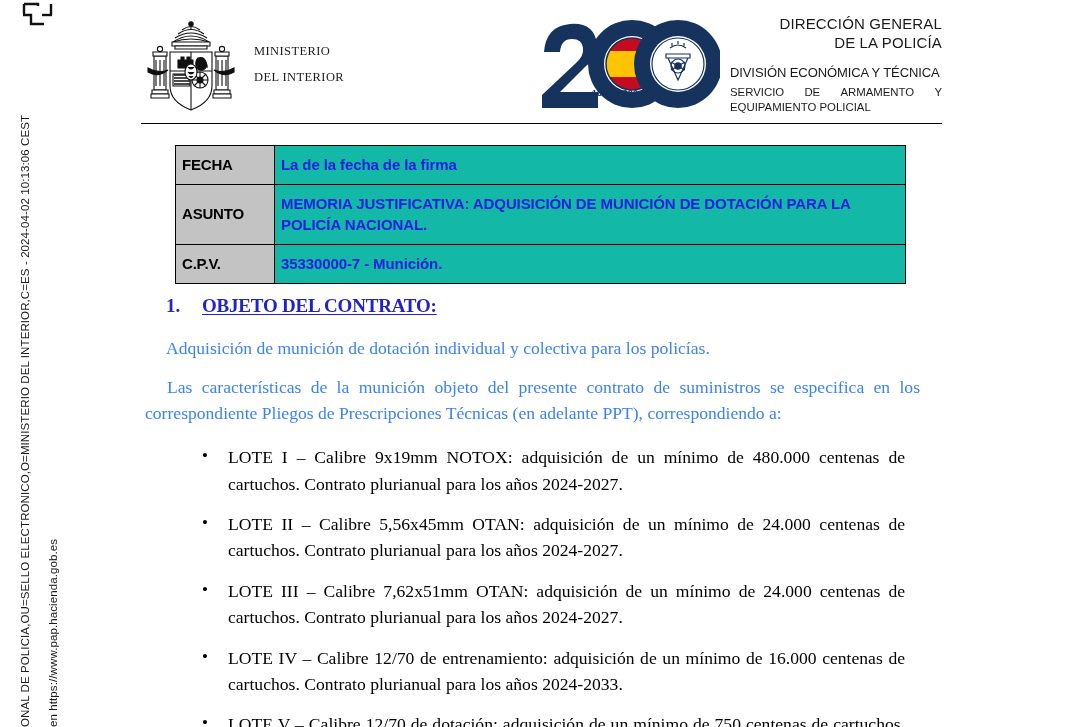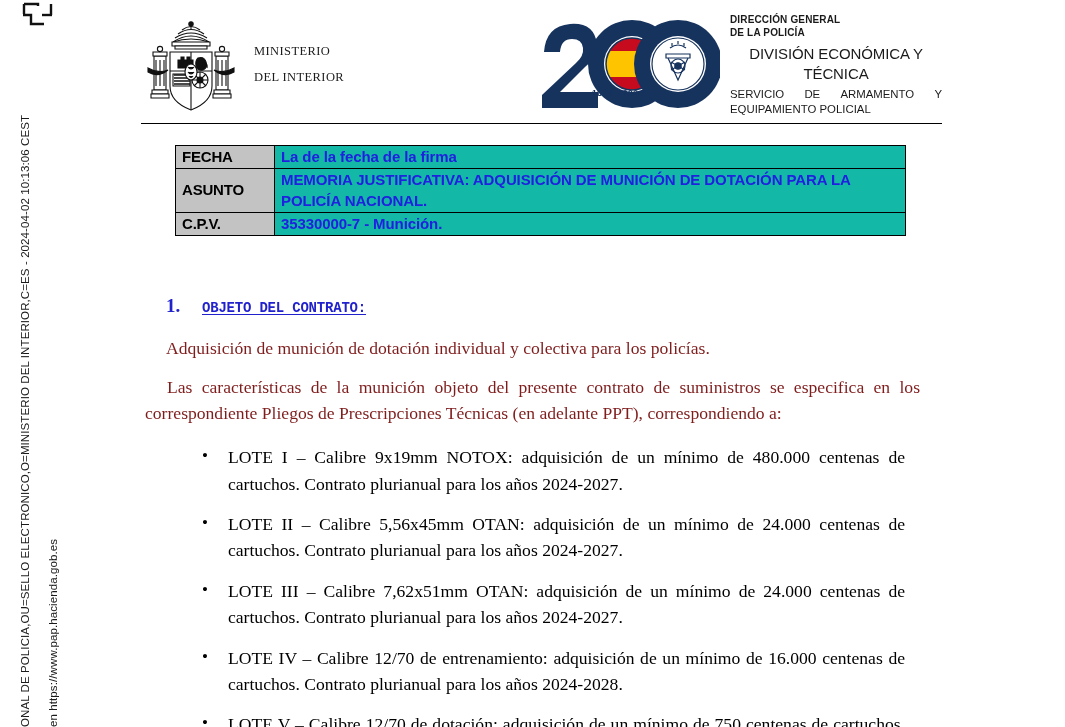--- a/index.html
+++ b/index.html
@@ -111,31 +111,31 @@
     flex: none;
     margin-top: 4px;
   }
   #dgp-text {
     margin-left: 10px;
     width: 212px;
     color: #1a1a1a;
     font-family: "Liberation Sans", sans-serif;
   }
   #dgp-title {
-    font-size: 10px;
-    font-weight: bold;
+    font-size: 15px;
+    font-weight: normal;
     line-height: 1.28;
     letter-spacing: 0.15px;
+    text-align: right;
   }
   #dgp-div {
-    font-size: 15px;
+    font-size: 13px;
     line-height: 1.35;
-    margin-top: 4px;
+    margin-top: 12px;
     letter-spacing: -0.1px;
-    text-align: center;
   }
   #dgp-serv {
     font-size: 11.4px;
     line-height: 1.35;
     margin-top: 3px;
     text-align: justify;
     text-align-last: left;
   }
   #dgp-serv .jline { display: block; }
   #dgp-serv .spread {
@@ -157,21 +157,21 @@
   #meta-table {
     position: absolute;
     left: 175px;
     top: 145px;
     width: 731px;
     border-collapse: collapse;
     table-layout: fixed;
   }
   #meta-table td {
     border: 1px solid #000000;
-    padding: 1px 6px;
+    padding: 9px 6px;
     font-family: "Liberation Sans", sans-serif;
     font-size: 15px;
     font-weight: bold;
     line-height: 1.35;
     vertical-align: middle;
   }
   #meta-table td.meta-label {
     width: 86px;
     background: #c3c3c3;
     color: #000000;
@@ -196,35 +196,34 @@
     margin-left: 166px;
   }
   #section-1-number {
     font-size: 19px;
     font-weight: bold;
     color: #2222cc;
     width: 36px;
     flex: none;
   }
   #section-1-title {
-    font-size: 14px;
+    font-size: 19px;
     font-weight: bold;
     color: #2222cc;
     text-decoration: underline;
     text-underline-offset: 2px;
     letter-spacing: -0.2px;
-    font-family: Liberation Mono, monospace;
   }
 
   .body-para {
     margin: 0 145px 0 166px;
     font-size: 17.6px;
     line-height: 1.52;
     text-align: justify;
-    color: #7f1d1d;
+    color: #3b82f6;
   }
   #para-intro { margin-top: 18px; }
   #para-specs { margin-top: 12px; margin-left: 145px; text-indent: 22px; }
 
   #lote-list {
     list-style: none;
     margin: 17px 0 0 0;
     padding: 0;
   }
   #lote-list li {
@@ -395,21 +394,21 @@
       <li>
         <span class="bullet">•</span>
         <span>LOTE II – Calibre 5,56x45mm OTAN: adquisición de un mínimo de 24.000 centenas de cartuchos. Contrato plurianual para los años 2024-2027.</span>
       </li>
       <li>
         <span class="bullet">•</span>
         <span>LOTE III – Calibre 7,62x51mm OTAN: adquisición de un mínimo de 24.000 centenas de cartuchos. Contrato plurianual para los años 2024-2027.</span>
       </li>
       <li>
         <span class="bullet">•</span>
-        <span>LOTE IV – Calibre 12/70 de entrenamiento: adquisición de un mínimo de 16.000 centenas de cartuchos. Contrato plurianual para los años 2024-2028.</span>
+        <span>LOTE IV – Calibre 12/70 de entrenamiento: adquisición de un mínimo de 16.000 centenas de cartuchos. Contrato plurianual para los años 2024-2033.</span>
       </li>
       <li>
         <span class="bullet">•</span>
         <span>LOTE V – Calibre 12/70 de dotación: adquisición de un mínimo de 750 centenas de cartuchos. Contrato anual para el año 2024.</span>
       </li>
     </ul>
   </div>
 </div>
 
 <div id="signature-stamp">

